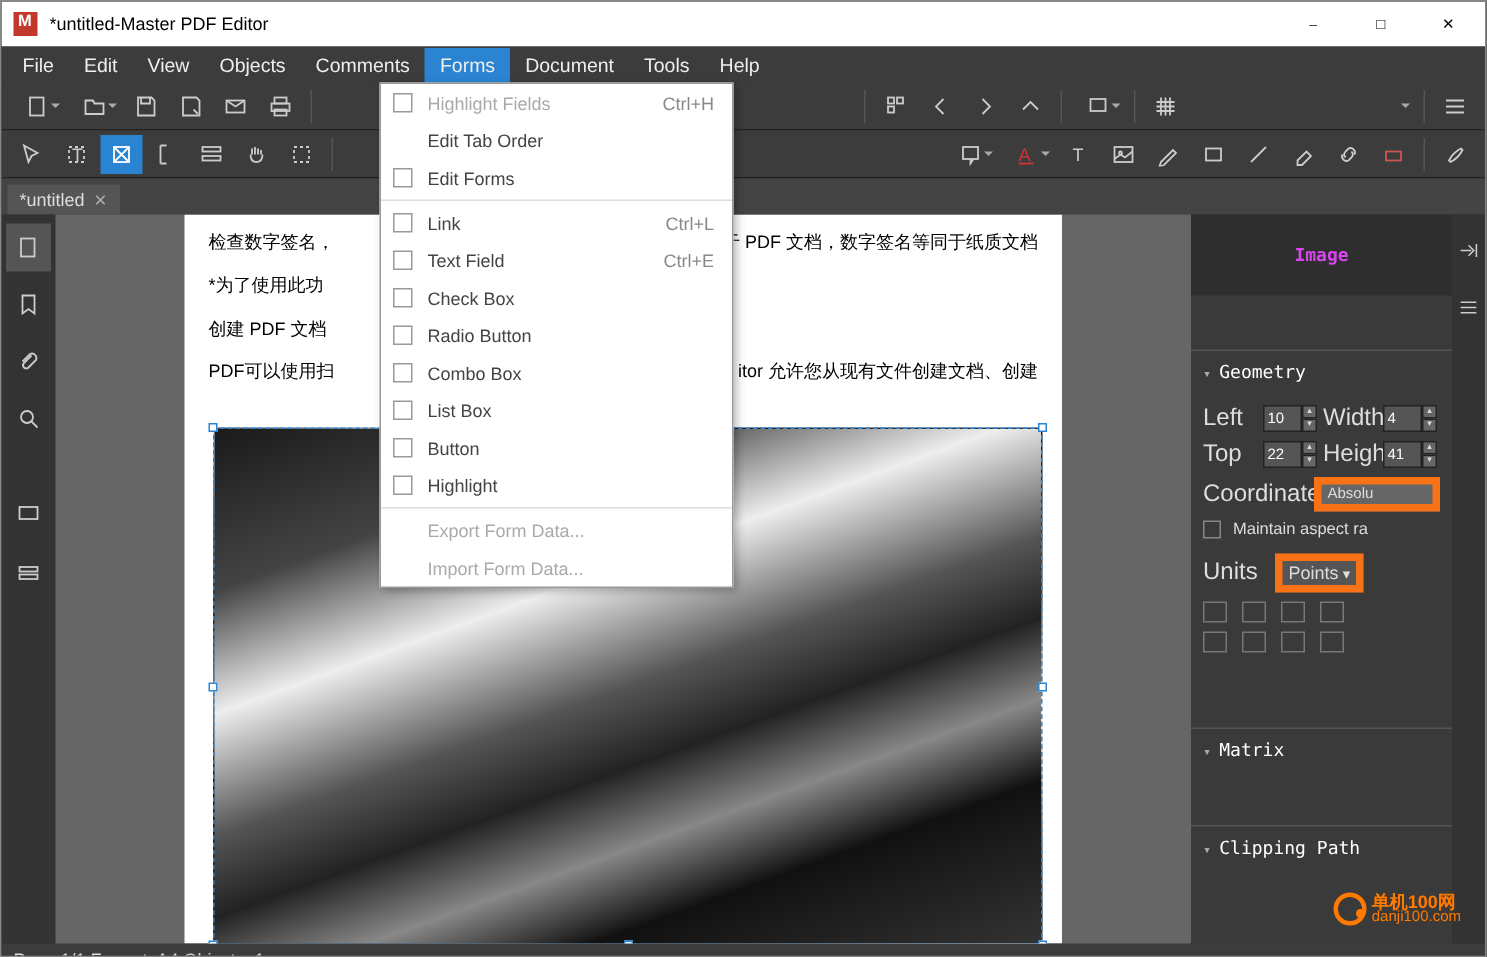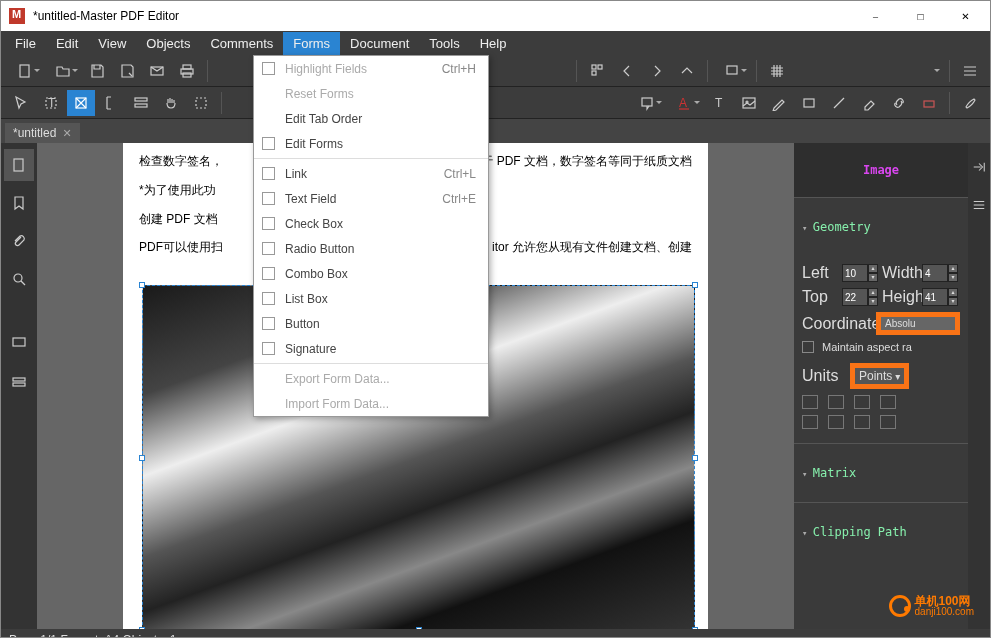--- a/index.html
+++ b/index.html
@@ -30,21 +30,21 @@
 .canvas-area { flex: 1; background: #666; display: flex; justify-content: center; overflow: hidden; position: relative; }
 .paper { width: 585px; background: #fff; color: #000; padding: 4px 16px 0 16px; font-family: "SimSun","Microsoft YaHei",serif; font-size: 12.5px; line-height: 2.4; position: relative; }
 .sel-image { position: absolute; left: 19px; top: 142px; width: 553px; height: 345px; border: 1px dashed #2a84d2; background: linear-gradient(160deg,#1a1a1a 0%,#444 20%,#eee 35%,#555 50%,#222 60%,#888 70%,#111 80%,#333 100%); }
 .sel-handle { position: absolute; width: 6px; height: 6px; background: #fff; border: 1px solid #2a84d2; }
 .sel-handle.tl{top:-4px;left:-4px}.sel-handle.tm{top:-4px;left:50%;margin-left:-3px}.sel-handle.tr{top:-4px;right:-4px}
 .sel-handle.ml{top:50%;left:-4px;margin-top:-3px}.sel-handle.mr{top:50%;right:-4px;margin-top:-3px}
 .sel-handle.bl{bottom:-4px;left:-4px}.sel-handle.bm{bottom:-4px;left:50%;margin-left:-3px}.sel-handle.br{bottom:-4px;right:-4px}
 .rightpanel { width: 196px; background: #3a3a3a; display: flex; }
 .props { flex: 1; padding: 0; }
 .props-title { text-align: center; background: #2e2e2e; color: #d946ef; font-weight: bold; padding: 20px; font-family: "Consolas",monospace; }
-.section-head { background: #3a3a3a; color: #86efac; padding: 22px 8px; cursor: default; border-top: 1px solid #555; font-family: "Consolas",monospace; }
+.section-head { background: #3a3a3a; color: #ffffff; padding: 7px 8px; cursor: default; border-top: 1px solid #555; font-family: "Consolas",monospace; margin-top: 36px; }
 .section-head::before { content: "▾ "; font-size: 9px; color: #aaa; }
 .section-body { padding: 8px; }
 .row { display: flex; align-items: center; gap: 4px; margin-bottom: 6px; font-family: "Consolas",monospace; }
 .row label { color: #ddd; font-size: 16px; width: 36px; }
 .spin { width: 26px; height: 18px; background: #555; border: 1px solid #222; display: flex; align-items: center; color: #fff; padding: 0 2px; font-size: 10px; }
 .spinwrap { display: flex; }
 .spinbtns { width: 10px; display: flex; flex-direction: column; }
 .spinbtns span { height: 9px; background: #666; border: 1px solid #222; font-size: 6px; text-align: center; line-height: 6px; color: #ddd; }
 .combo { background: #555; border: 5px solid #f97316; color: #ddd; padding: 1px 4px; font-size: 10px; display: inline-block; }
 .chk { width: 12px; height: 12px; border: 1px solid #888; display: inline-block; vertical-align: middle; margin-right: 4px; }
@@ -437,24 +437,20 @@
     <span style="font-size:10px">danji100.com</span>
   </span>
 </div>
 
 <div class="dropdown" id="forms-dd">
     <div class="mi disabled">
       <span class="chkbox"></span>
       <span class="lbl">Highlight Fields</span>
       <span class="shortcut">Ctrl+H</span>
     </div>
-    <div class="mi disabled">
-      <span class="spacer"></span>
-      <span class="lbl">Reset Forms</span>
-    </div>
     <div class="mi">
       <span class="spacer"></span>
       <span class="lbl">Edit Tab Order</span>
     </div>
     <div class="mi">
       <span class="chkbox"></span>
       <span class="lbl">Edit Forms</span>
     </div>
     <div class="divider"></div>
     <div class="mi">
@@ -482,21 +478,21 @@
     <div class="mi">
       <span class="chkbox"></span>
       <span class="lbl">List Box</span>
     </div>
     <div class="mi">
       <span class="chkbox"></span>
       <span class="lbl">Button</span>
     </div>
     <div class="mi">
       <span class="chkbox"></span>
-      <span class="lbl">Signature</span>
+      <span class="lbl">Highlight</span>
     </div>
     <div class="divider"></div>
     <div class="mi disabled">
       <span class="spacer"></span>
       <span class="lbl">Export Form Data...</span>
     </div>
     <div class="mi disabled">
       <span class="spacer"></span>
       <span class="lbl">Import Form Data...</span>
     </div>

